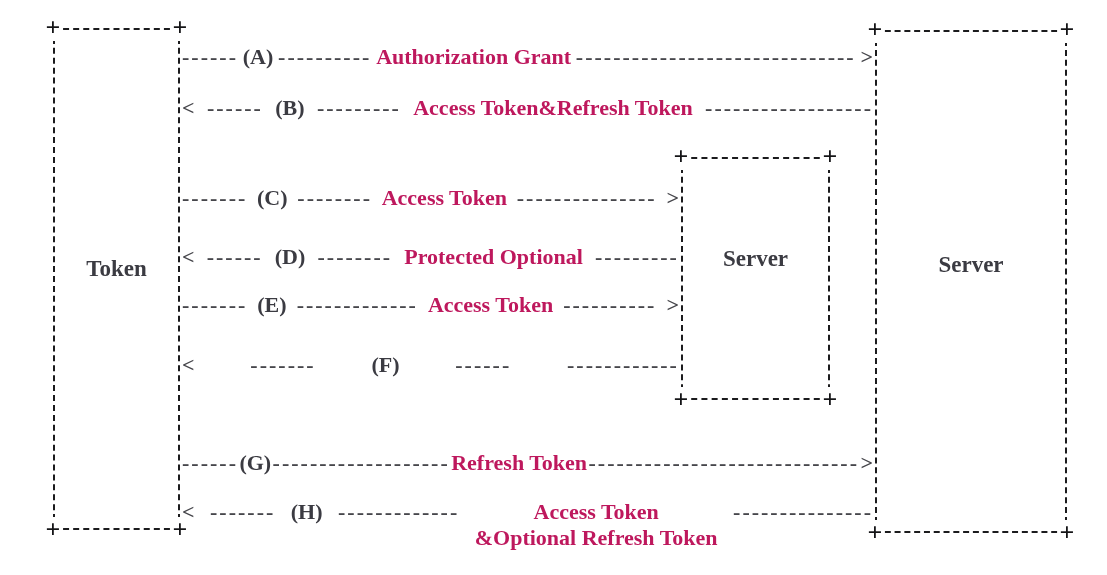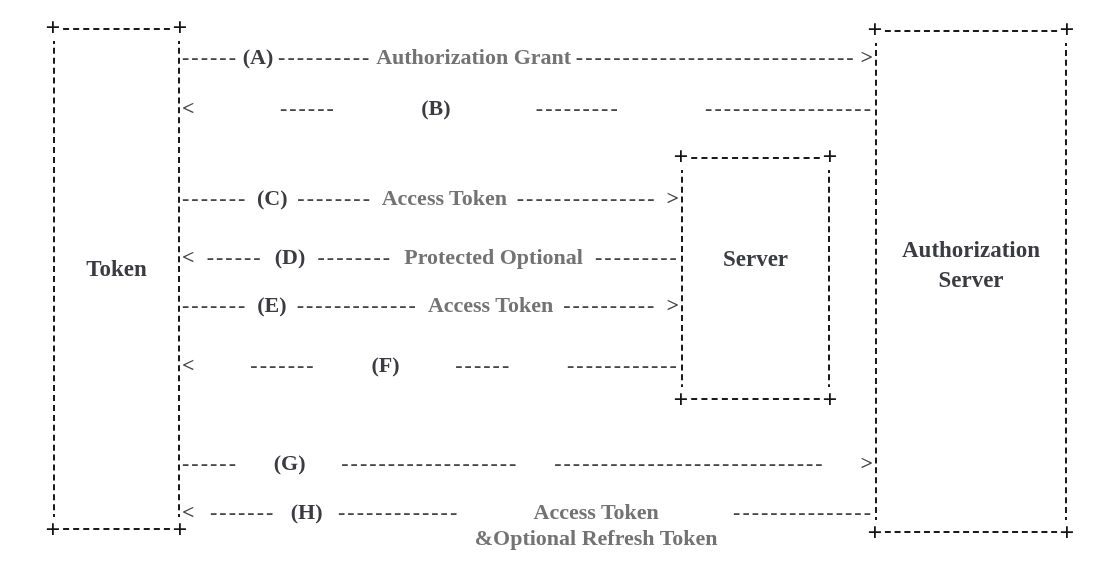--- a/index.html
+++ b/index.html
@@ -50,21 +50,21 @@
     display: flex;
     align-items: flex-start;
     justify-content: space-between;
     font-size: 22px;
     white-space: nowrap;
   }
   .flow .seg { line-height: 26px; display: block; }
   .flow .dash { letter-spacing: 2px; color: #46464b; }
   .flow .arrow { color: #46464b; }
   .flow .label { color: #3b3b42; }
-  .flow .text { color: #737373; }
+  .flow .text { color: #be185d; }
   .flow .stack { display: flex; flex-direction: column; align-items: center; }
   .flow .stack .seg { line-height: 26px; }
   
   .row-a { left: 182px; top: 44px;  width: 691px; }
   .row-b { left: 182px; top: 95px;  width: 691px; }
   .row-g { left: 182px; top: 450px; width: 691px; }
   .row-h { left: 182px; top: 499px; width: 691px; }
   
   .row-c { left: 182px; top: 185px; width: 497px; }
   .row-d { left: 182px; top: 244px; width: 497px; }
@@ -90,38 +90,38 @@
     <span class="corner bl">+</span>
     <span class="corner br">+</span>
     <span>Server</span>
   </div>
 
   <div class="entity box-auth">
     <span class="corner tl">+</span>
     <span class="corner tr">+</span>
     <span class="corner bl">+</span>
     <span class="corner br">+</span>
-    <span>Authorization</span>
     <span>Server</span>
   </div>
 
   <div class="flow row-a">
     <span class="seg dash">------</span>
     <span class="seg label">(A)</span>
     <span class="seg dash">----------</span>
     <span class="seg text">Authorization Grant</span>
     <span class="seg dash">------------------------------</span>
     <span class="seg arrow">&gt;</span>
   </div>
 
   <div class="flow row-b">
     <span class="seg arrow">&lt;</span>
     <span class="seg dash">------</span>
     <span class="seg label">(B)</span>
     <span class="seg dash">---------</span>
+    <span class="seg text">Access Token&amp;Refresh Token</span>
     <span class="seg dash">------------------</span>
   </div>
 
   <div class="flow row-c">
     <span class="seg dash">-------</span>
     <span class="seg label">(C)</span>
     <span class="seg dash">--------</span>
     <span class="seg text">Access Token</span>
     <span class="seg dash">---------------</span>
     <span class="seg arrow">&gt;</span>
@@ -150,20 +150,21 @@
     <span class="seg dash">-------</span>
     <span class="seg label">(F)</span>
     <span class="seg dash">------</span>
     <span class="seg dash">------------</span>
   </div>
 
   <div class="flow row-g">
     <span class="seg dash">------</span>
     <span class="seg label">(G)</span>
     <span class="seg dash">-------------------</span>
+    <span class="seg text">Refresh Token</span>
     <span class="seg dash">-----------------------------</span>
     <span class="seg arrow">&gt;</span>
   </div>
 
   <div class="flow row-h">
     <span class="seg arrow">&lt;</span>
     <span class="seg dash">-------</span>
     <span class="seg label">(H)</span>
     <span class="seg dash">-------------</span>
     <span class="stack">

